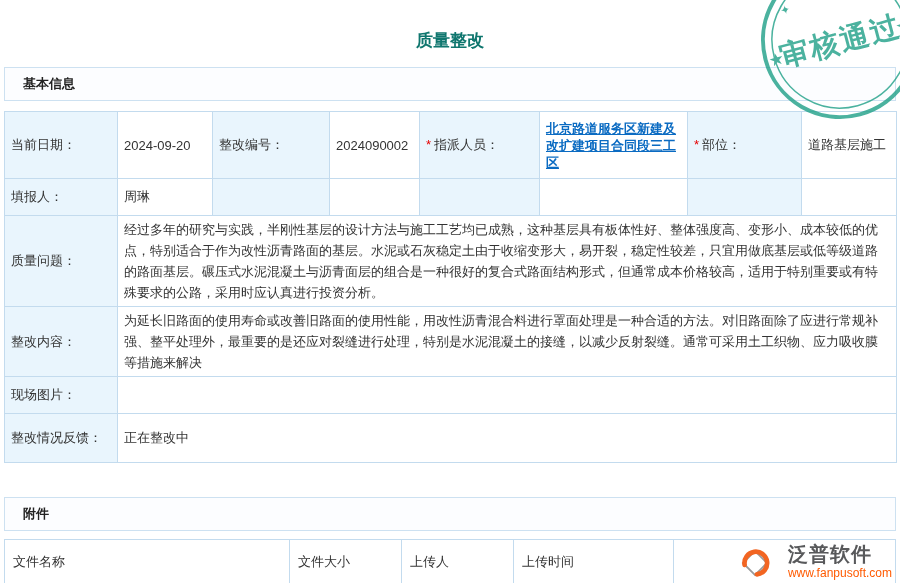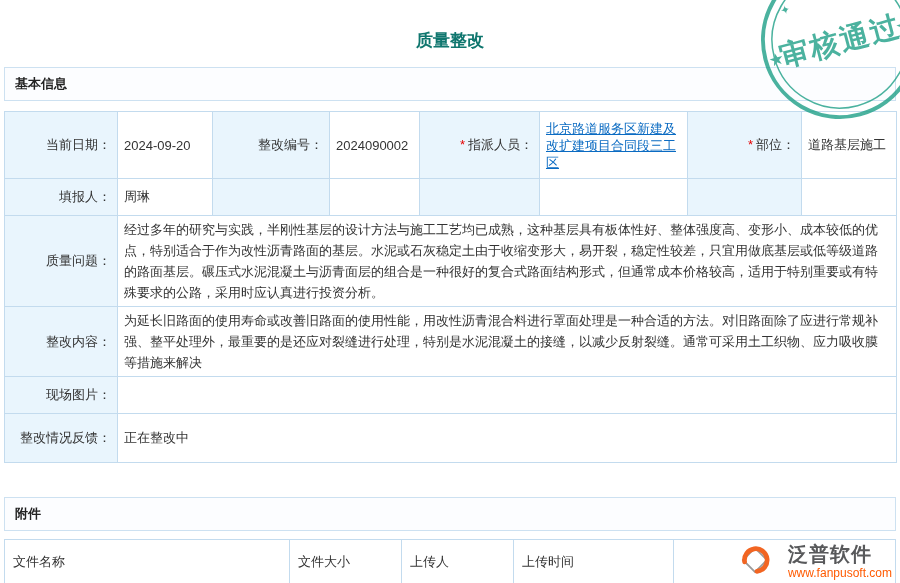--- a/index.html
+++ b/index.html
@@ -7,53 +7,53 @@
     width: 900px; height: 583px; position: relative; overflow: hidden;
     background: #ffffff; color: #333;
     font-family: "Liberation Sans", "DejaVu Sans", sans-serif; font-size: 13px;
   }
   .page-title {
     text-align: center; font-size: 17px; font-weight: bold; color: #0f766e;
     padding: 29px 0 15px 0;
   }
   .section-bar {
     margin: 0 4px; border: 1px solid #cde1f1; background: #fcfdff;
-    font-weight: bold; font-size: 13px; color: #222; padding: 7px 10px;
+    font-weight: bold; font-size: 13px; color: #222; padding: 7px 18px;
   }
   .attach-bar { margin-top: 34px; }
   table.form {
     border-collapse: collapse; table-layout: fixed; width: 892px; margin: 10px 4px 0 4px;
   }
   table.form td {
     border: 1px solid #c3dbee; padding: 3px 6px; vertical-align: middle;
     word-break: break-all; font-size: 13px;
   }
-  td.lbl { background: #e9f5fd; text-align: right; color: #333; }
+  td.lbl { background: #e9f5fd; color: #333; }
   td.val { background: #ffffff; text-align: left; }
   tr.r1 td { height: 60px; }
   tr.r2 td { height: 30px; }
   tr.r5 td { height: 30px; }
   tr.r6 td { height: 34px; }
   tr.r7 td { height: 42px; }
   .multiline { line-height: 21px; padding: 7px 9px; }
   .req { color: #e60000; margin-right: 3px; }
-  a.project-link { color: #0b6bc2; text-decoration: underline; line-height: 17px; cursor: pointer; }
+  a.project-link { color: #0b6bc2; text-decoration: underline; line-height: 17px; cursor: pointer; font-weight: bold; }
   table.attach {
     border-collapse: collapse; table-layout: fixed; width: 892px; margin: 8px 4px 0 4px;
   }
   table.attach td {
     border: 1px solid #c3dbee; background: #fff; height: 37px;
     padding: 3px 8px; text-align: left; color: #333; font-size: 13px;
   }
   .stamp {
     position: absolute; top: -46px; right: -26px; width: 172px; height: 172px;
     opacity: 0.82; pointer-events: none; z-index: 10;
   }
   .brand {
-    position: absolute; right: 8px; bottom: 3px; display: flex; align-items: flex-start;
+    position: absolute; right: 8px; bottom: 3px; display: flex; align-items: flex-end;
     gap: 16px; z-index: 5; background: transparent;
   }
   .brand-name { font-size: 20px; font-weight: bold; color: #58595b; letter-spacing: 1px; line-height: 22px; }
   .brand-url  { font-size: 12px; color: #ff5a00; text-align: right; margin-top: 1px; }
 </style>
 </head>
 <body>
 
 <div class="page-title">质量整改</div>
 

